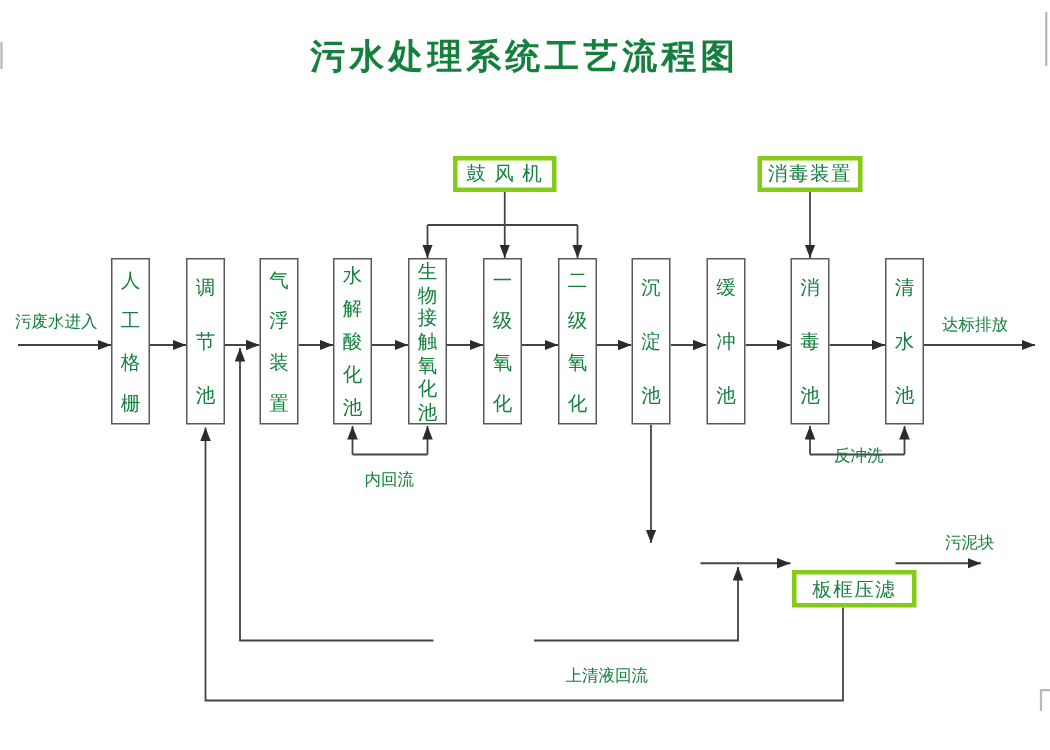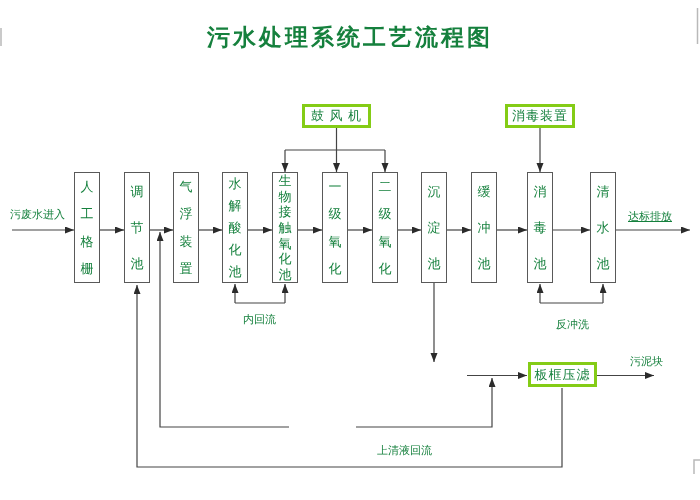--- a/index.html
+++ b/index.html
@@ -152,22 +152,22 @@
       <span class="vchar">池</span>
     </div>
   <div class="stage" style="left:590px;">
       <span class="vchar">清</span>
       <span class="vchar">水</span>
       <span class="vchar">池</span>
     </div>
 
   <div class="auxbox" style="left:302px;top:104px;width:69px;height:24px;">鼓 风 机</div>
   <div class="auxbox" style="left:505px;top:104px;width:70px;height:24px;">消毒装置</div>
-  <div class="auxbox" style="left:528px;top:362px;width:69px;height:25px;">板框压滤</div>
+  <div class="auxbox" style="left:528px;top:380px;width:83px;height:25px;">板框压滤</div>
 
   <div class="flabel" style="left:10px;top:207px;">污废水进入</div>
-  <div class="flabel" style="left:628px;top:209px;text-decoration:underline;">达标排放</div>
+  <div class="flabel" style="left:628px;top:209px;">达标排放</div>
   <div class="flabel" style="left:243px;top:312px;">内回流</div>
-  <div class="flabel" style="left:556px;top:317px;">反冲洗</div>
+  <div class="flabel" style="left:556px;top:296px;">反冲洗</div>
   <div class="flabel" style="left:630px;top:354px;">污泥块</div>
   <div class="flabel" style="left:377px;top:443px;">上清液回流</div>
 
 </div>
 
 </body></html>

